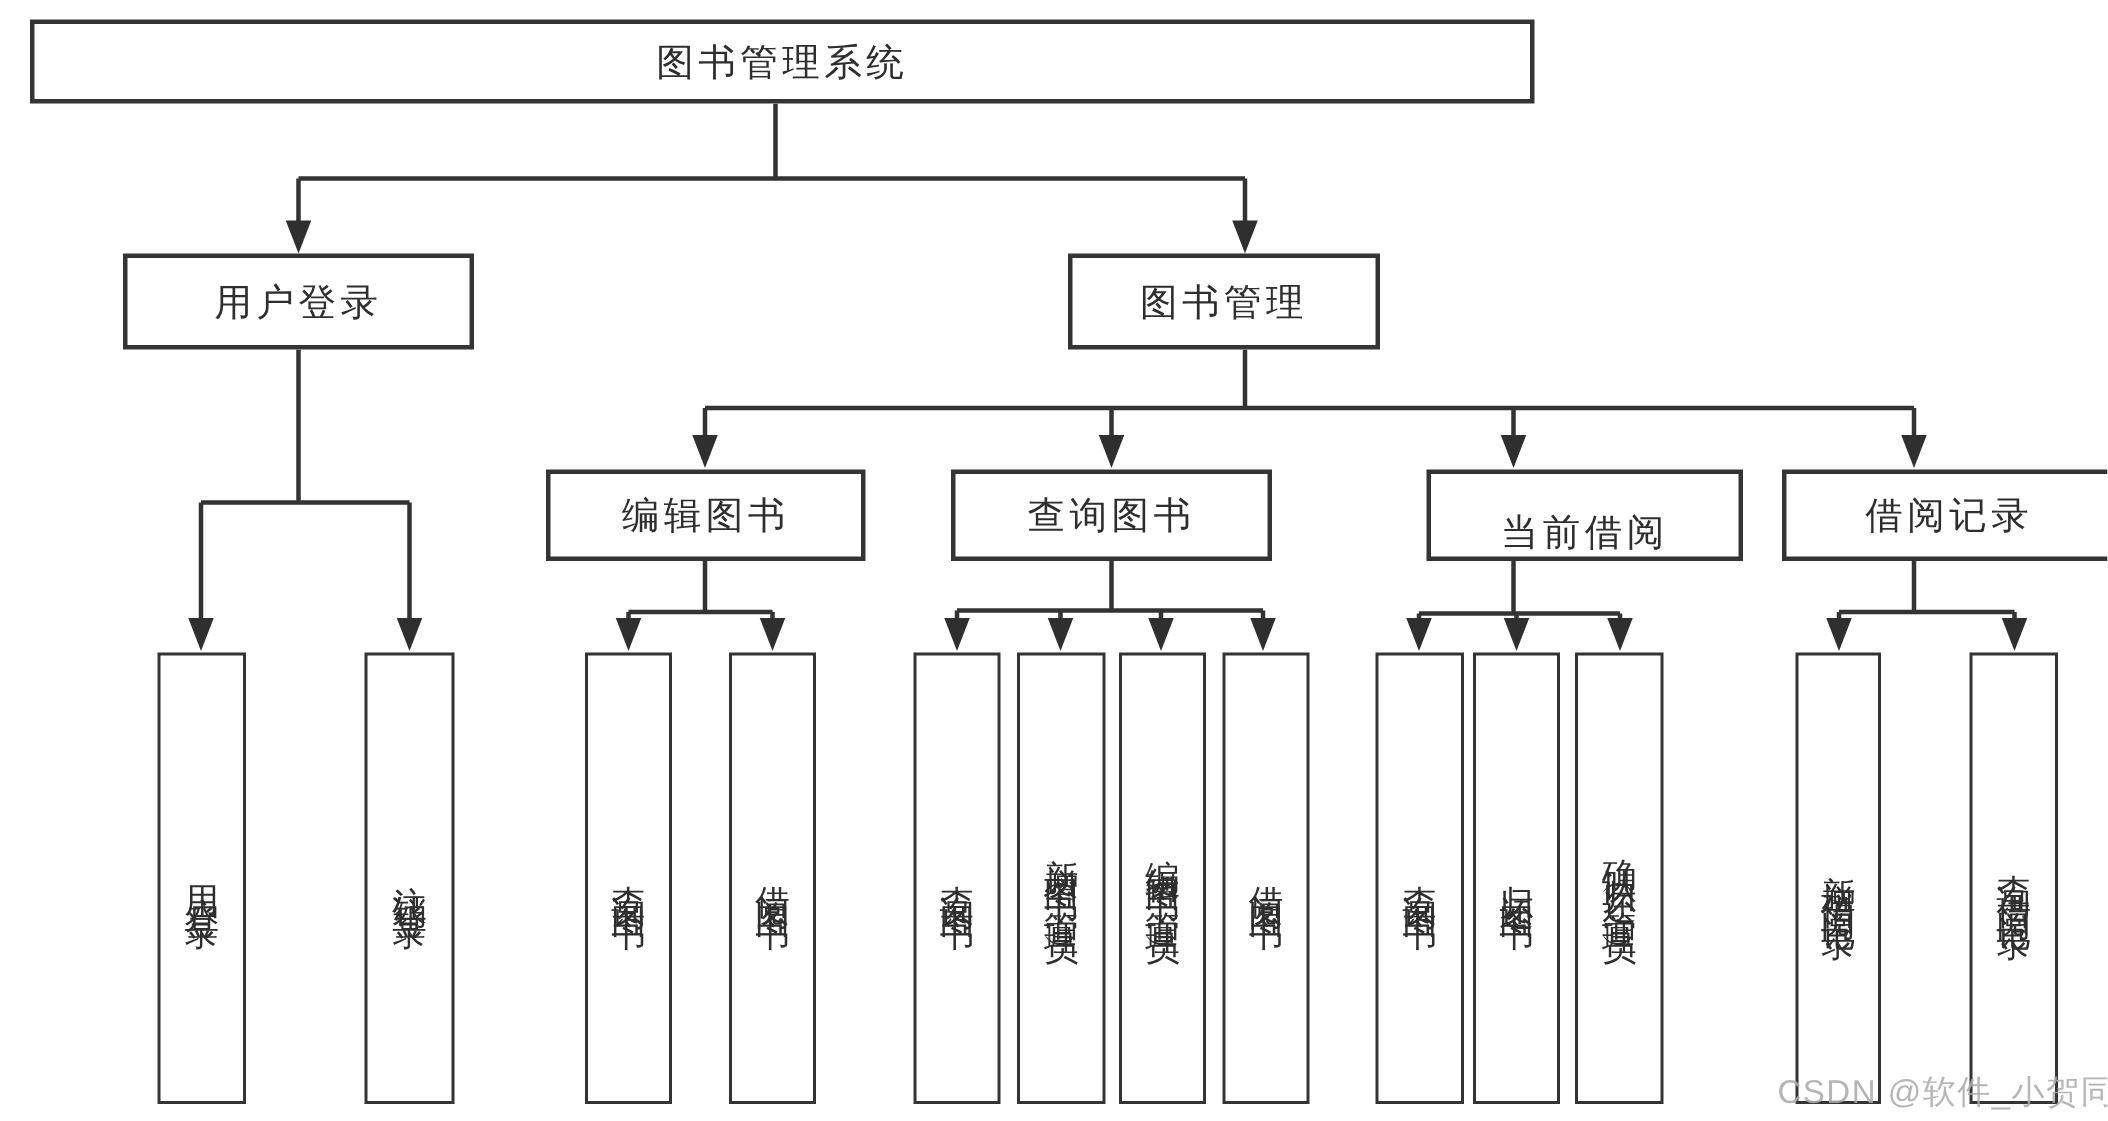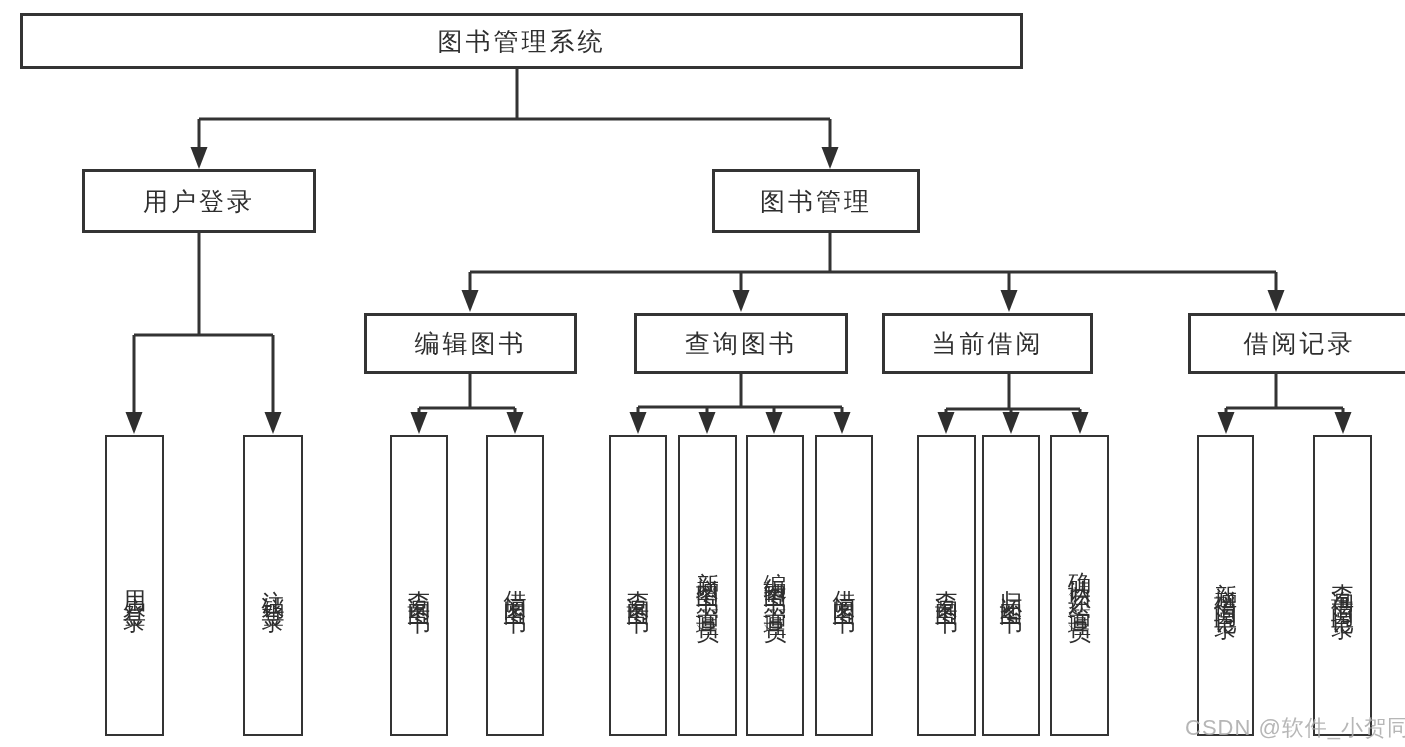--- a/index.html
+++ b/index.html
@@ -45,21 +45,21 @@
   }
   .vbox span { display: block; }
   
   #n-root   { left: 20px;   top: 13px;  width: 1003px; height: 56px; }
   
   #n-login  { left: 82px;   top: 169px; width: 234px;  height: 64px; }
   #n-mgmt   { left: 712px;  top: 169px; width: 208px;  height: 64px; }
   
   #n-rec    { left: 364px;  top: 313px; width: 213px;  height: 61px; }
   #n-borrow { left: 634px;  top: 313px; width: 214px;  height: 61px; }
-  #n-cur    { left: 882px;  top: 313px; width: 211px;  height: 61px; }
+  #n-cur    { left: 951px;  top: 313px; width: 211px;  height: 61px; align-items: flex-end; }
   #n-log    { left: 1188px; top: 313px; width: 223px;  height: 61px; }
   
   .vbox { top: 435px; height: 301px; }
   #l-ulogin  { left: 105px;  width: 59px; }
   #l-ulogout { left: 243px;  width: 60px; }
   #l-rq      { left: 390px;  width: 58px; }
   #l-rb      { left: 486px;  width: 58px; }
   #l-bq      { left: 609px;  width: 58px; }
   #l-badd    { left: 678px;  width: 59px; }
   #l-bedit   { left: 746px;  width: 58px; }

